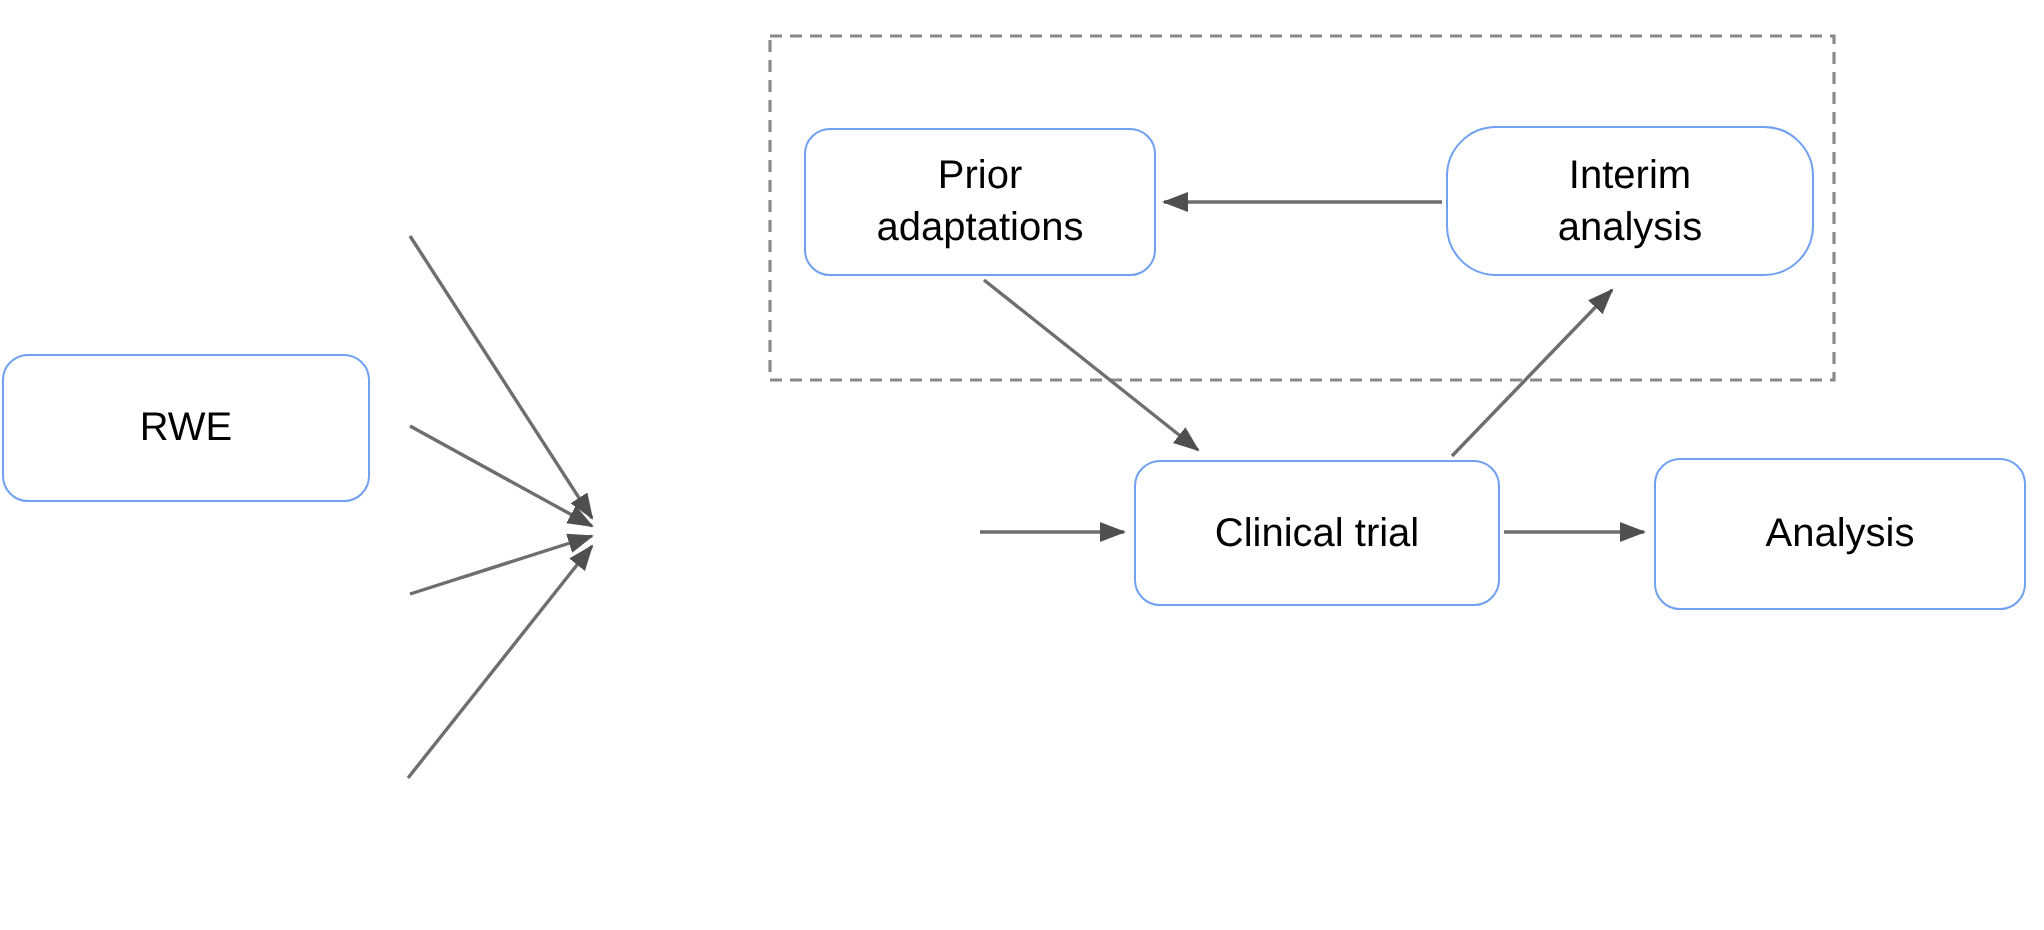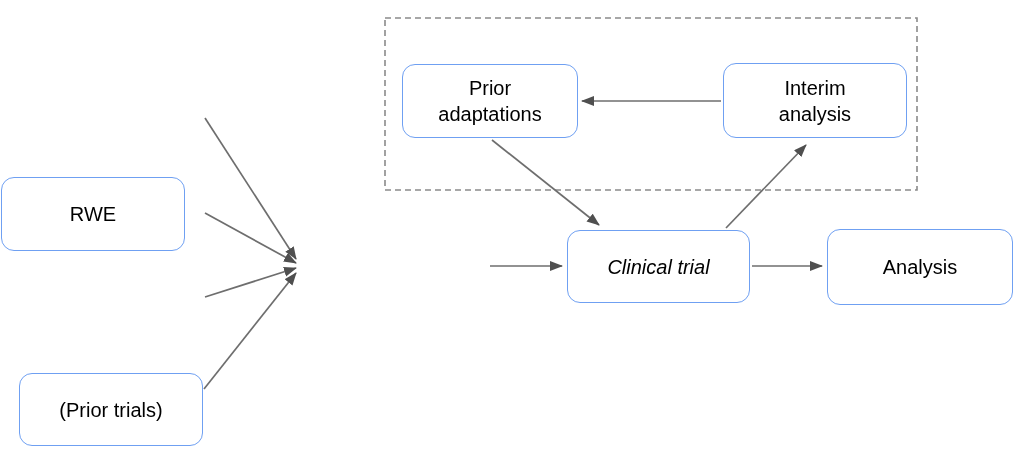--- a/index.html
+++ b/index.html
@@ -37,25 +37,25 @@
     line-height: 26px;
     color: #000000;
   }
   
   .node-preclinical-data { left: 19px;  top: 78px;  width: 184px; height: 75px; }
   .node-rwe              { left: 1px;  top: 177px; width: 184px; height: 74px; }
   .node-assumptions      { left: 19px;  top: 277px; width: 184px; height: 72px; }
   .node-prior-trials     { left: 19px;  top: 373px; width: 184px; height: 73px; }
   
   .node-trial-design     { left: 305px; top: 230px; width: 183px; height: 73px; }
-  .node-clinical-trial   { left: 567px; top: 230px; width: 183px; height: 73px; font-style: italic; }
+  .node-clinical-trial   { left: 567px; top: 230px; width: 183px; height: 73px; }
   .node-analysis         { left: 827px; top: 229px; width: 186px; height: 76px; }
   
   .node-trial-adaptations { left: 402px; top: 64px; width: 176px; height: 74px; }
-  .node-interim-analysis  { left: 723px; top: 63px; width: 184px; height: 75px; }
+  .node-interim-analysis  { left: 723px; top: 63px; width: 184px; height: 75px; border-radius: 25px; }
 </style>
 </head>
 <body>
 
 <div class="canvas">
 
   <svg class="edges-layer" viewBox="0 0 1022 465" xmlns="http://www.w3.org/2000/svg">
     <defs>
       <marker id="arrowhead" markerUnits="userSpaceOnUse" markerWidth="14" markerHeight="11" refX="12" refY="5" orient="auto">
         <path d="M0,0 L13,5 L0,10 Z" fill="#4f4f4f"></path>
@@ -71,21 +71,20 @@
 
     <line x1="490" y1="266" x2="562" y2="266" stroke="#6e6e6e" stroke-width="1.7" marker-end="url(#arrowhead)"></line>
     <line x1="752" y1="266" x2="822" y2="266" stroke="#6e6e6e" stroke-width="1.7" marker-end="url(#arrowhead)"></line>
 
     <line x1="721" y1="101" x2="582" y2="101" stroke="#6e6e6e" stroke-width="1.7" marker-end="url(#arrowhead)"></line>
     <line x1="492" y1="140" x2="599" y2="225" stroke="#6e6e6e" stroke-width="1.7" marker-end="url(#arrowhead)"></line>
     <line x1="726" y1="228" x2="806" y2="145" stroke="#6e6e6e" stroke-width="1.7" marker-end="url(#arrowhead)"></line>
   </svg>
 
   <div class="node node-rwe">RWE</div>
-  <div class="node node-prior-trials">(Prior trials)</div>
 
   <div class="node node-clinical-trial">Clinical trial</div>
   <div class="node node-analysis">Analysis</div>
 
   <div class="node node-trial-adaptations">Prior
 adaptations</div>
   <div class="node node-interim-analysis">Interim
 analysis</div>
 
 </div>

